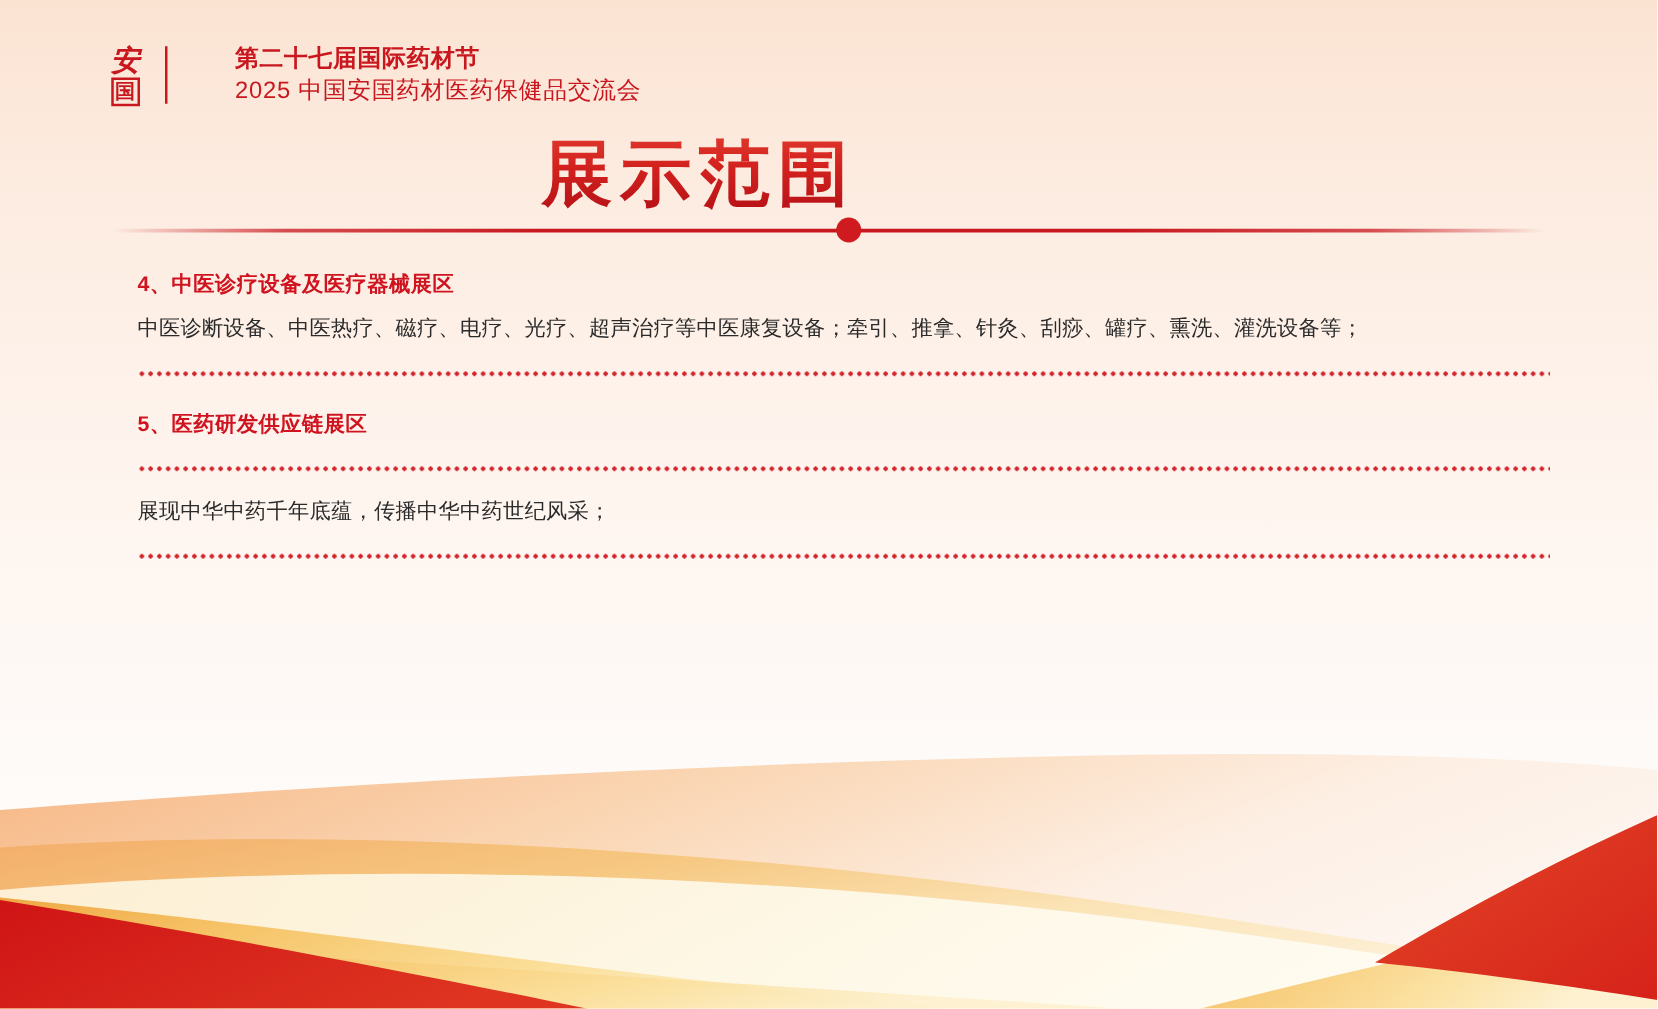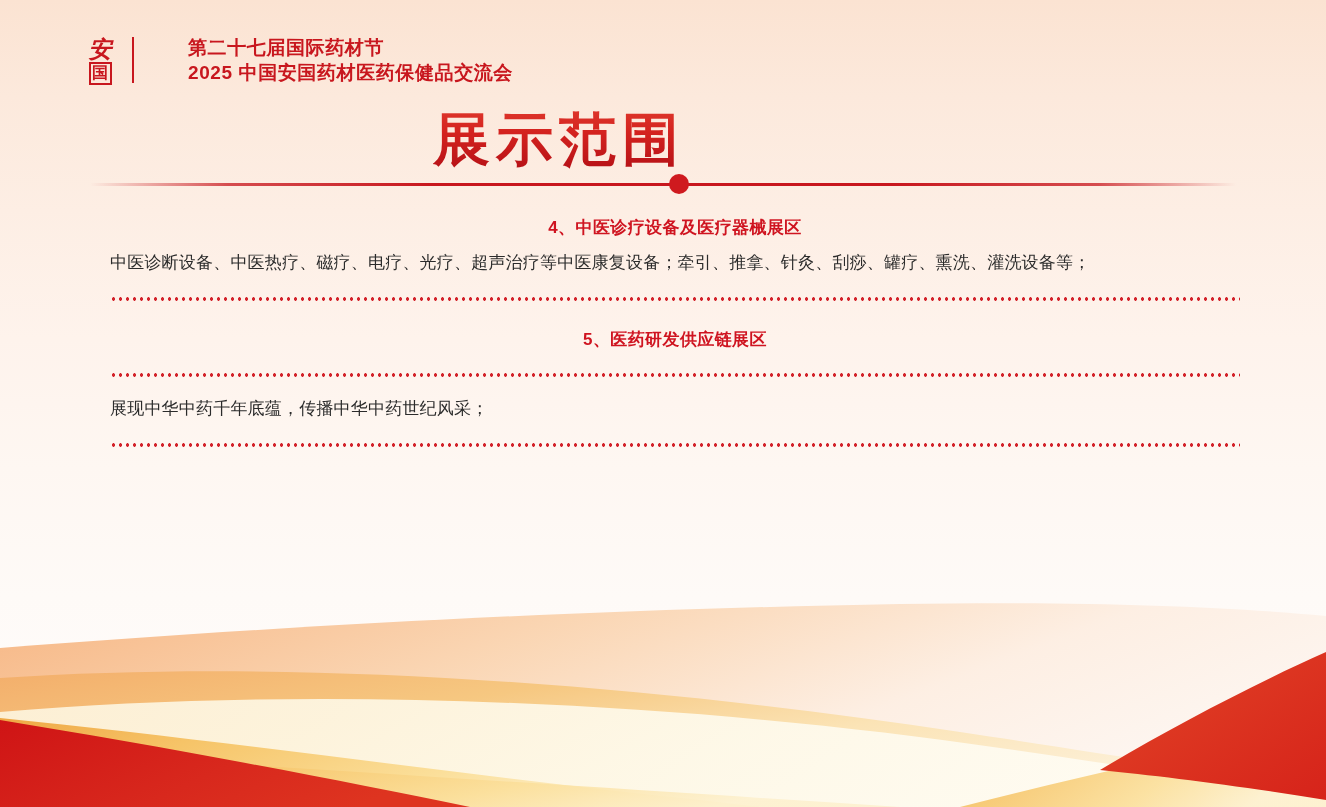--- a/index.html
+++ b/index.html
@@ -93,21 +93,21 @@
   }
   .logo-line1 {
     font-size: 19px;
     font-weight: 700;
     color: #c8171e;
     letter-spacing: 0.6px;
     line-height: 21px;
   }
   .logo-line2 {
     font-size: 19px;
-    font-weight: 700;
+    font-weight: 400;
     color: #c8171e;
     letter-spacing: 0.6px;
     line-height: 21px;
   }
 
   
   .title-block {
     position: absolute;
     left: 0;
     top: 104px;
@@ -164,21 +164,20 @@
     position: relative;
   }
   .section-heading {
     font-size: 17px;
     font-weight: 700;
     color: #cf1420;
     letter-spacing: 0.4px;
     line-height: 24px;
     margin: 0;
     padding-top: 8px;
-    text-align: center;
   }
   .section-body {
     font-size: 17px;
     color: #2b2b2b;
     letter-spacing: 0.2px;
     line-height: 26px;
     margin: 10px 0 0 0;
     font-weight: 400;
   }
   .section-divider {

